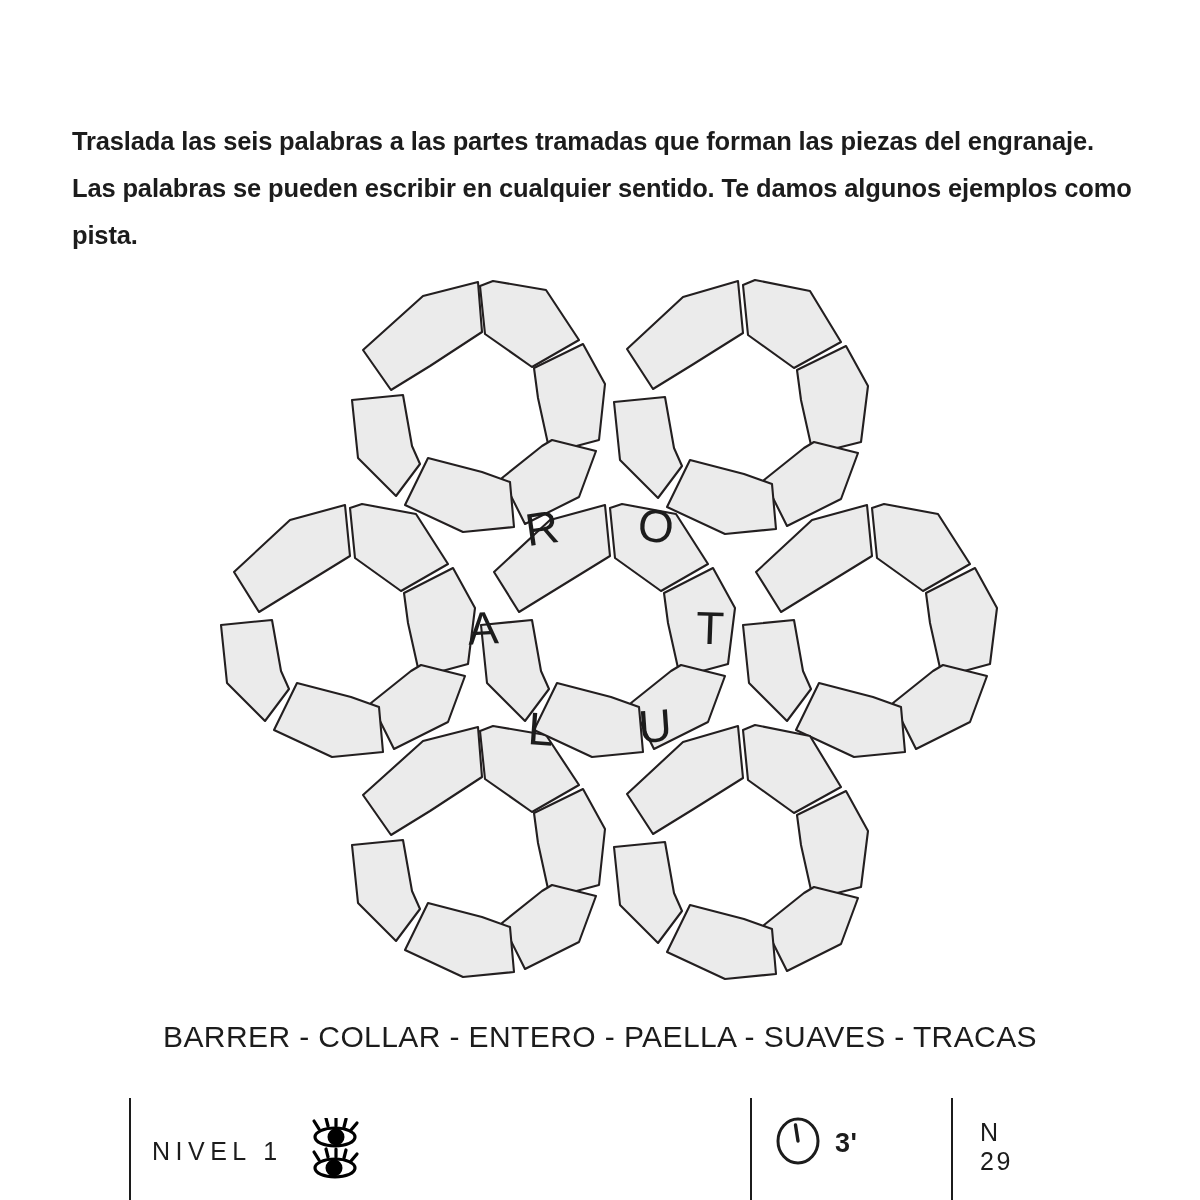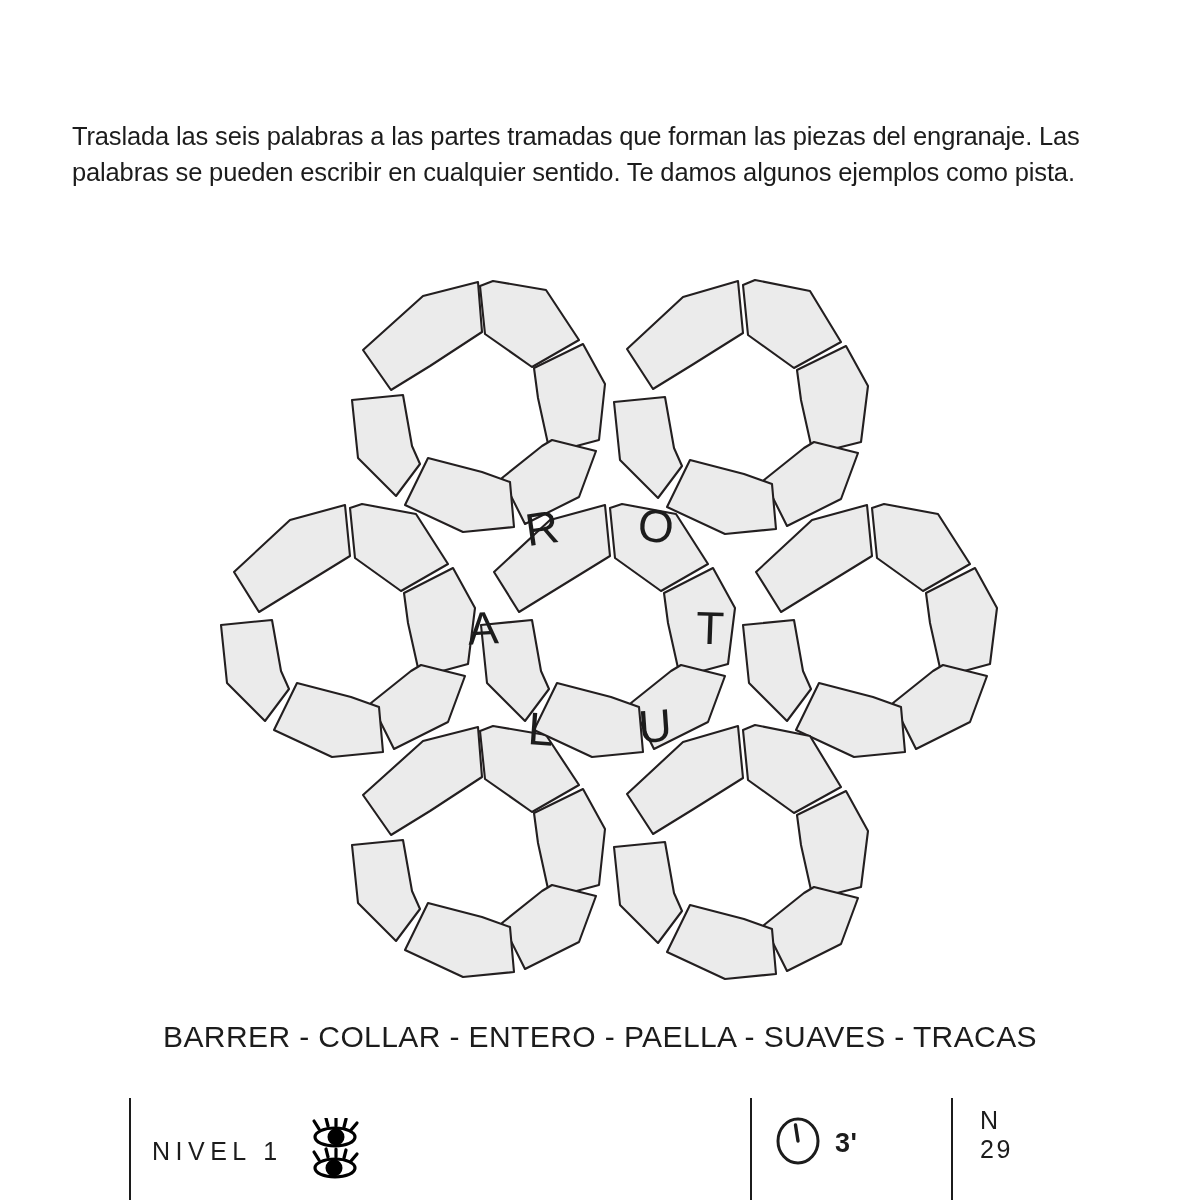--- a/index.html
+++ b/index.html
@@ -15,24 +15,24 @@
     background: #fff;
   }
 
   
   #instructions {
     position: absolute;
     left: 72px; top: 118px;
     width: 1060px;
     font-family: "Liberation Sans", sans-serif;
     font-size: 25.5px;
-    line-height: 36px;
+    line-height: 47px;
     letter-spacing: -0.15px;
     color: #1c1c1c;
-    font-weight: 400;
+    font-weight: 700;
   }
 
   
   #puzzle {
     position: absolute;
     left: 180px; top: 250px;
     width: 840px; height: 740px;
   }
   #puzzle svg { display: block; width: 840px; height: 740px; }
   .piece {
@@ -97,21 +97,21 @@
   #clock-icon { display:block; }
   #time-label {
     margin-left: 14px;
     font-family: "Liberation Sans", sans-serif;
     font-size: 27px;
     font-weight: 700;
     letter-spacing: 0.5px;
     color: #1c1c1c;
   }
 
-  #ref-group { left: 980px; top: 8px; }
+  #ref-group { left: 980px; top: 20px; }
   #ref-label {
     font-family: "Liberation Sans", sans-serif;
     font-size: 25px;
     letter-spacing: 2.5px;
     color: #1c1c1c;
   }
 </style>
 </head>
 <body>
 

